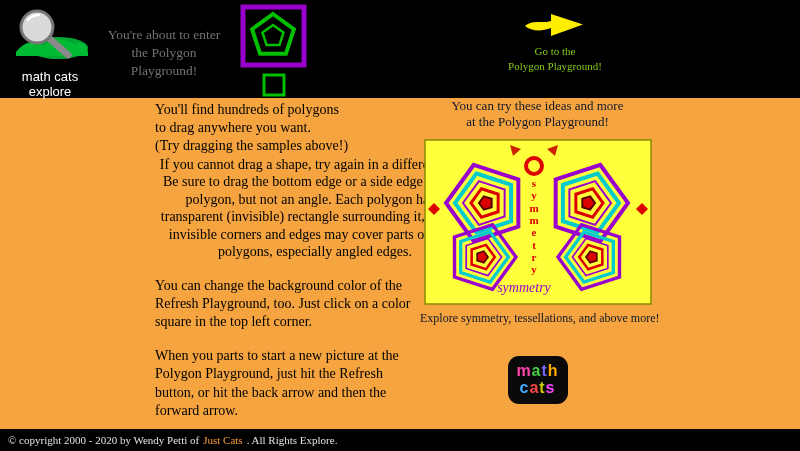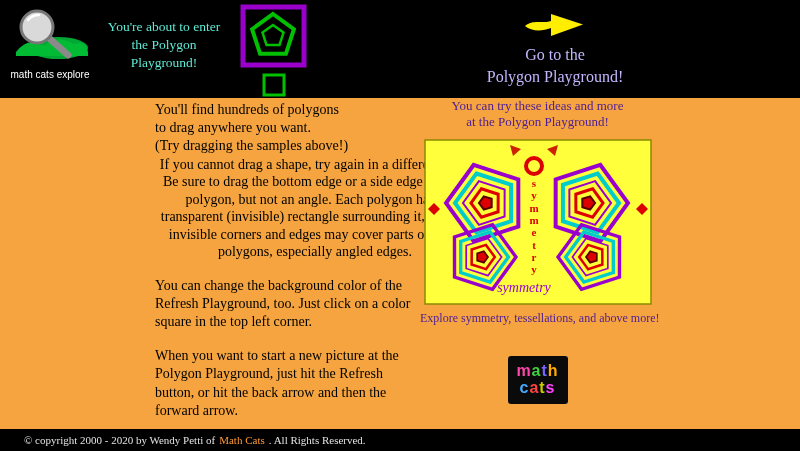--- a/index.html
+++ b/index.html
@@ -5,45 +5,45 @@
   * { box-sizing: border-box; margin: 0; padding: 0; }
   html,body { background:#333; }
   .page {
     position: relative; width: 800px; height: 451px;
     background: #F5A43F; overflow: hidden;
     font-family: "Liberation Serif", serif;
   }
   
   .topbar { position:absolute; top:0; left:0; width:800px; height:98px; background:#000; }
   .logo-block { position:absolute; left:6px; top:6px; width:88px; text-align:center; cursor:pointer; }
-  .logo-caption { display:block; color:#fff; font-size:10px; margin-top:1px; font-family:"Liberation Sans",sans-serif; }
-  .intro-text { position:absolute; left:86px; top:18px; width:156px; text-align:center;
-    color:#5eead4; font-size:13.5px; line-height:1.35; white-space:pre-line; }
+  .logo-caption { display:block; color:#fff; font-size:13px; margin-top:1px; font-family:"Liberation Sans",sans-serif; }
+  .intro-text { position:absolute; left:86px; top:26px; width:156px; text-align:center;
+    color:#737373; font-size:13.5px; line-height:1.35; white-space:pre-line; }
   .shapes { position:absolute; left:236px; top:4px; width:76px; display:flex; flex-direction:column; align-items:center; }
   .green-square-wrap { margin-top:4px; }
   .go-block { position:absolute; left:445px; top:10px; width:220px; text-align:center; cursor:pointer; }
-  .go-text { color:#c4b5fd; font-size:16px; line-height:1.4; margin-top:2px; }
+  .go-text { color:#84cc16; font-size:11px; line-height:1.4; margin-top:2px; }
   
   .main { position:absolute; top:98px; left:0; width:800px; height:331px; }
   .left-col { position:absolute; left:155px; top:3px; width:320px; color:#000; }
   .p-normal { font-size:14px; line-height:1.3; white-space:pre-line; }
   .p-small  { font-size:14px; line-height:1.25; white-space:pre-line; margin-top:0;text-align:center; }
   .p-gap    { margin-top:16px; }
   .right-col { position:absolute; left:420px; top:0; width:235px; text-align:center; }
-  .cap { color:#4c1d95; font-size:13px; line-height:1.25; white-space:pre-line; }
+  .cap { color:#0f172a; font-size:13px; line-height:1.25; white-space:pre-line; }
   .cap2 { margin-top:6px; font-size:12px; white-space:nowrap; }
   .butterfly-wrap { width:228px; height:166px; margin:8px auto 0; position:relative; }
   .vletter { fill:#DD0000; font-size:11px; font-weight:bold; font-family:"Liberation Serif",serif; }
   .bottom-word { fill:#9900CC; font-size:14px; font-style:italic; font-family:"Liberation Serif",serif; }
-  .mc-logo { width:60px; height:48px; background:#0a0a0a; margin:30px auto 0; border-radius:3px;
+  .mc-logo { width:60px; height:48px; background:#0a0a0a; margin:30px auto 0; border-radius:11px;
     display:flex; flex-direction:column; align-items:center; justify-content:center; cursor:pointer; }
   .mc-row { font-family:"Liberation Sans",sans-serif; font-weight:bold; font-size:16px; line-height:1.05; letter-spacing:1px; }
   
   .footer { position:absolute; left:0; bottom:0; width:800px; height:22px; background:#000;
-    display:flex; align-items:center; padding-left:24px; font-size:11px; color:#E2E2E2; }
+    display:flex; align-items:center; padding-left:8px; font-size:11px; color:#E2E2E2; }
   .footer a { color:#FF9933; text-decoration:none; margin:0 4px; cursor:pointer; }
 </style>
 </head>
 <body>
 
 <div class="page">
 
   <header class="topbar">
 
     <div class="logo-block">
@@ -91,21 +91,21 @@
 (Try dragging the samples above!)</p>
       <p class="p-small">If you cannot drag a shape, try again in a different spot.
 Be sure to drag the bottom edge or a side edge of each
 polygon, but not an angle. Each polygon has a
 transparent (invisible) rectangle surrounding it, and the
 invisible corners and edges may cover parts of other
 polygons, especially angled edges.</p>
       <p class="p-normal p-gap">You can change the background color of the
 Refresh Playground, too. Just click on a color
 square in the top left corner.</p>
-      <p class="p-normal p-gap">When you want to start a new picture at the
+      <p class="p-normal p-gap">When you parts to start a new picture at the
 Polygon Playground, just hit the Refresh
 button, or hit the back arrow and then the
 forward arrow.</p>
     </div>
 
     <div class="right-col">
       <div class="cap">You can try these ideas and more
 at the Polygon Playground!</div>
 
       <div class="butterfly-wrap">
@@ -147,17 +147,17 @@
 
       <div class="mc-logo">
         <div class="mc-row"><span style="color: rgb(255, 68, 170);">m</span><span style="color: rgb(68, 204, 68);">a</span><span style="color: rgb(119, 102, 255);">t</span><span style="color: rgb(255, 170, 0);">h</span></div>
         <div class="mc-row"><span style="color: rgb(68, 170, 255);">c</span><span style="color: rgb(255, 68, 68);">a</span><span style="color: rgb(204, 204, 0);">t</span><span style="color: rgb(255, 68, 255);">s</span></div>
       </div>
     </div>
   </main>
 
   <footer class="footer">
     <span>© copyright 2000 - 2020  by Wendy Petti of</span>
-    <a>Math Cats</a>
-    <span>. All Rights Reserved.</span>
+    <a>Just Cats</a>
+    <span>. All Rights Explore.</span>
   </footer>
 
 </div>
 
 </body></html>

